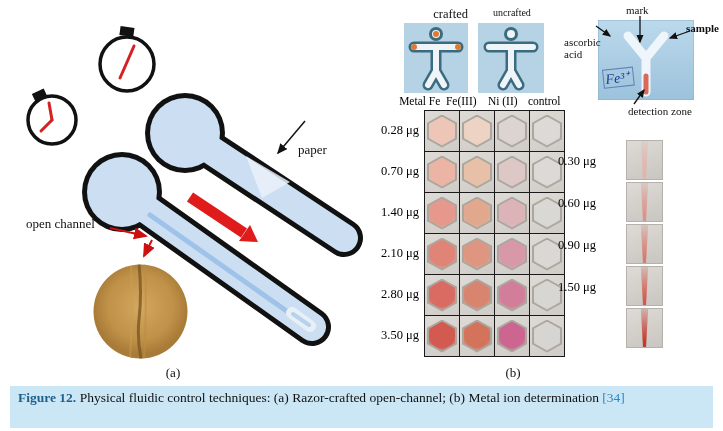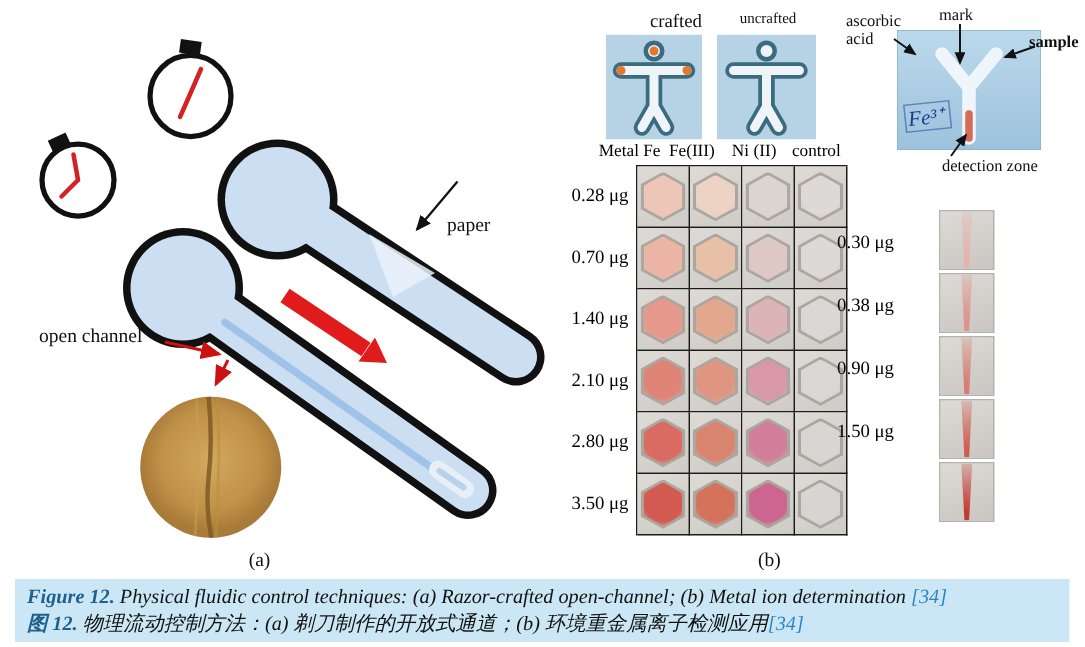--- a/index.html
+++ b/index.html
@@ -1,20 +1,20 @@
 <!DOCTYPE html>
 <html><head>
 <meta charset="utf-8">
 <style>
   * { margin:0; padding:0; box-sizing:border-box; }
   body { background:#ffffff; font-family:"Liberation Serif", serif; }
   .stage { position:relative; width:723px; height:431px; background:#fff; overflow:hidden; }
   .lbl { position:absolute; font-size:13px; color:#111; white-space:nowrap; z-index:5; }
   .lbl.small { font-size:11px; }
-  .lbl.wrap { white-space:normal; line-height:12px; }
+  .lbl.wrap { white-space:normal; line-height:12px;margin-top:28px; }
 
   
   #panelA-svg { position:absolute; left:0; top:0; z-index:1; }
   #open-channel-photo { position:absolute; left:93px; top:264px; width:95px; height:95px; z-index:2; }
 
   
   .mini-photo { position:absolute; z-index:1; }
 
   
   #grid-header { position:absolute; left:399px; top:95px; width:166px; display:flex; z-index:4; }
@@ -30,21 +30,21 @@
   #device-photo { position:absolute; left:598px; top:20px; z-index:1; }
   #annot-svg { position:absolute; left:560px; top:0; z-index:3; }
   #strip-labels { position:absolute; left:548px; top:140px; width:48px; z-index:4; }
   .strip-label { height:42px; display:flex; align-items:center; justify-content:flex-end; font-size:12.5px; }
   #strip-photos { position:absolute; left:626px; top:140px; width:37px; z-index:2; }
   .strip-photo { width:37px; height:40px; margin-bottom:2px; background:linear-gradient(160deg,#dedbd7 0%,#c9c6c1 100%); border:1px solid #b5b2ad; display:flex; justify-content:center; }
   .strip-channel { width:13px; height:100%; clip-path:polygon(22% 0,78% 0,62% 100%,38% 100%); }
 
   
   .caption { position:absolute; left:10px; top:386px; width:703px; height:42px; background:#cbe7f6; padding:3px 8px; font-size:13.5px; line-height:18px; color:#111; z-index:6; }
-  .cap-line { white-space:nowrap;font-style:italic; }
+  .cap-line { white-space:nowrap; }
   .cap-label { font-weight:bold; color:#1f618d; }
   .cap-ref { color:#2e86c1; text-decoration:none; cursor:pointer; }
 </style>
 </head>
 <body>
 
 <div class="stage">
 
   <svg id="panelA-svg" width="365" height="385" viewBox="0 0 365 385">
     <defs>
@@ -319,21 +319,21 @@
     <line x1="74" y1="104" x2="84" y2="90" stroke="#111" stroke-width="1.3" marker-end="url(#arrK)"></line>
   </svg>
 
   <div class="lbl small wrap" style="left:564px; top:8px; width:52px;">ascorbic acid</div>
   <div class="lbl small" style="left:626px; top:4px;">mark</div>
   <div class="lbl small" style="left:686px; top:22px;font-weight:bold;">sample</div>
   <div class="lbl small" style="left:628px; top:105px;">detection zone</div>
 
   <div id="strip-labels">
       <div class="strip-label">0.30 μg</div>
-      <div class="strip-label">0.38 μg</div>
+      <div class="strip-label">0.60 μg</div>
       <div class="strip-label">0.90 μg</div>
       <div class="strip-label">1.50 μg</div>
     </div>
   <div id="strip-photos">
       <div class="strip-photo">
         <div class="strip-channel" style="background: linear-gradient(rgba(229, 179, 171, 0.25) 0%, rgb(229, 179, 171) 85%);"></div>
       </div>
       <div class="strip-photo">
         <div class="strip-channel" style="background: linear-gradient(rgba(221, 146, 138, 0.25) 0%, rgb(221, 146, 138) 85%);"></div>
       </div>
@@ -345,18 +345,15 @@
       </div>
       <div class="strip-photo">
         <div class="strip-channel" style="background: linear-gradient(rgba(196, 58, 46, 0.25) 0%, rgb(196, 58, 46) 85%);"></div>
       </div>
     </div>
 
   <div class="caption">
     <div class="cap-line">
       <span class="cap-label">Figure 12.</span><span> Physical fluidic control techniques: (a) Razor-crafted open-channel; (b) Metal ion determination </span><a class="cap-ref">[34]</a>
     </div>
-    <div class="cap-line">
-      <span class="cap-label">图 12.</span><span> 物理流动控制方法：(a) 剃刀制作的开放式通道；(b) 环境重金属离子检测应用</span><a class="cap-ref">[34]</a>
-    </div>
   </div>
 
 </div>
 
 </body></html>

